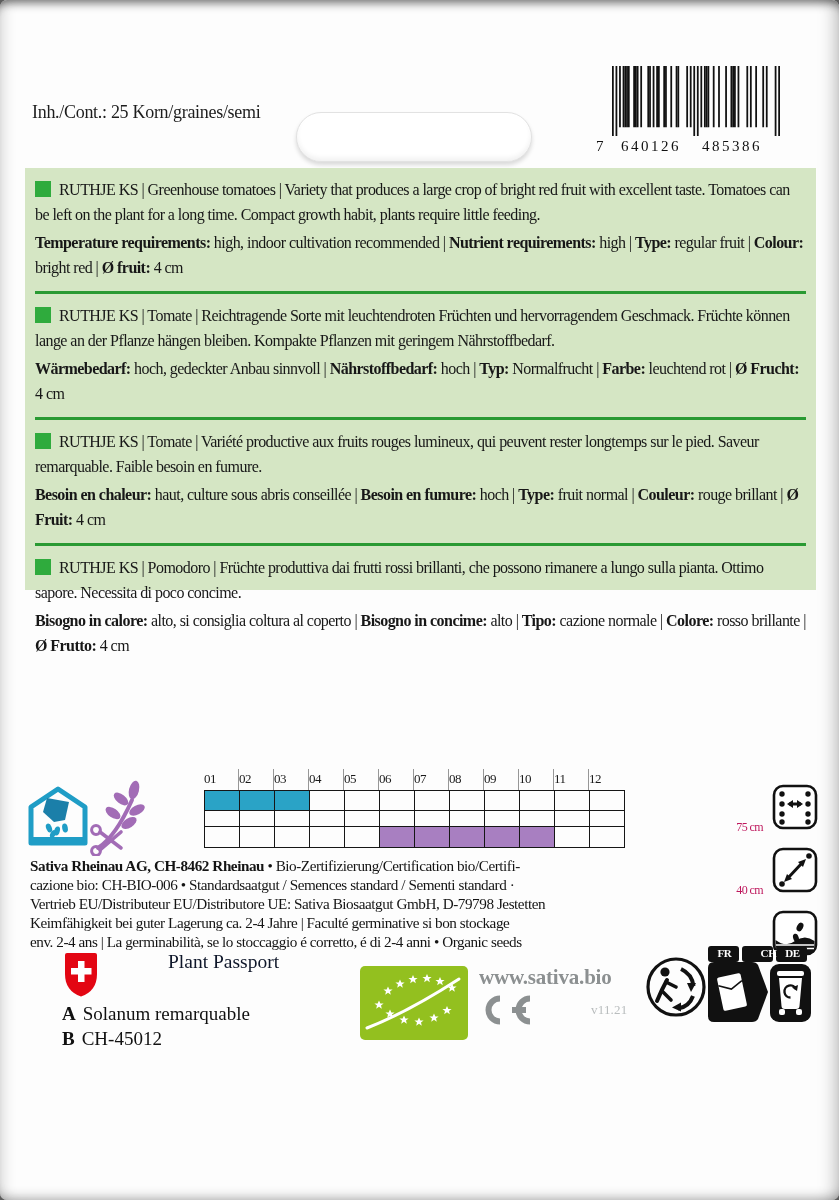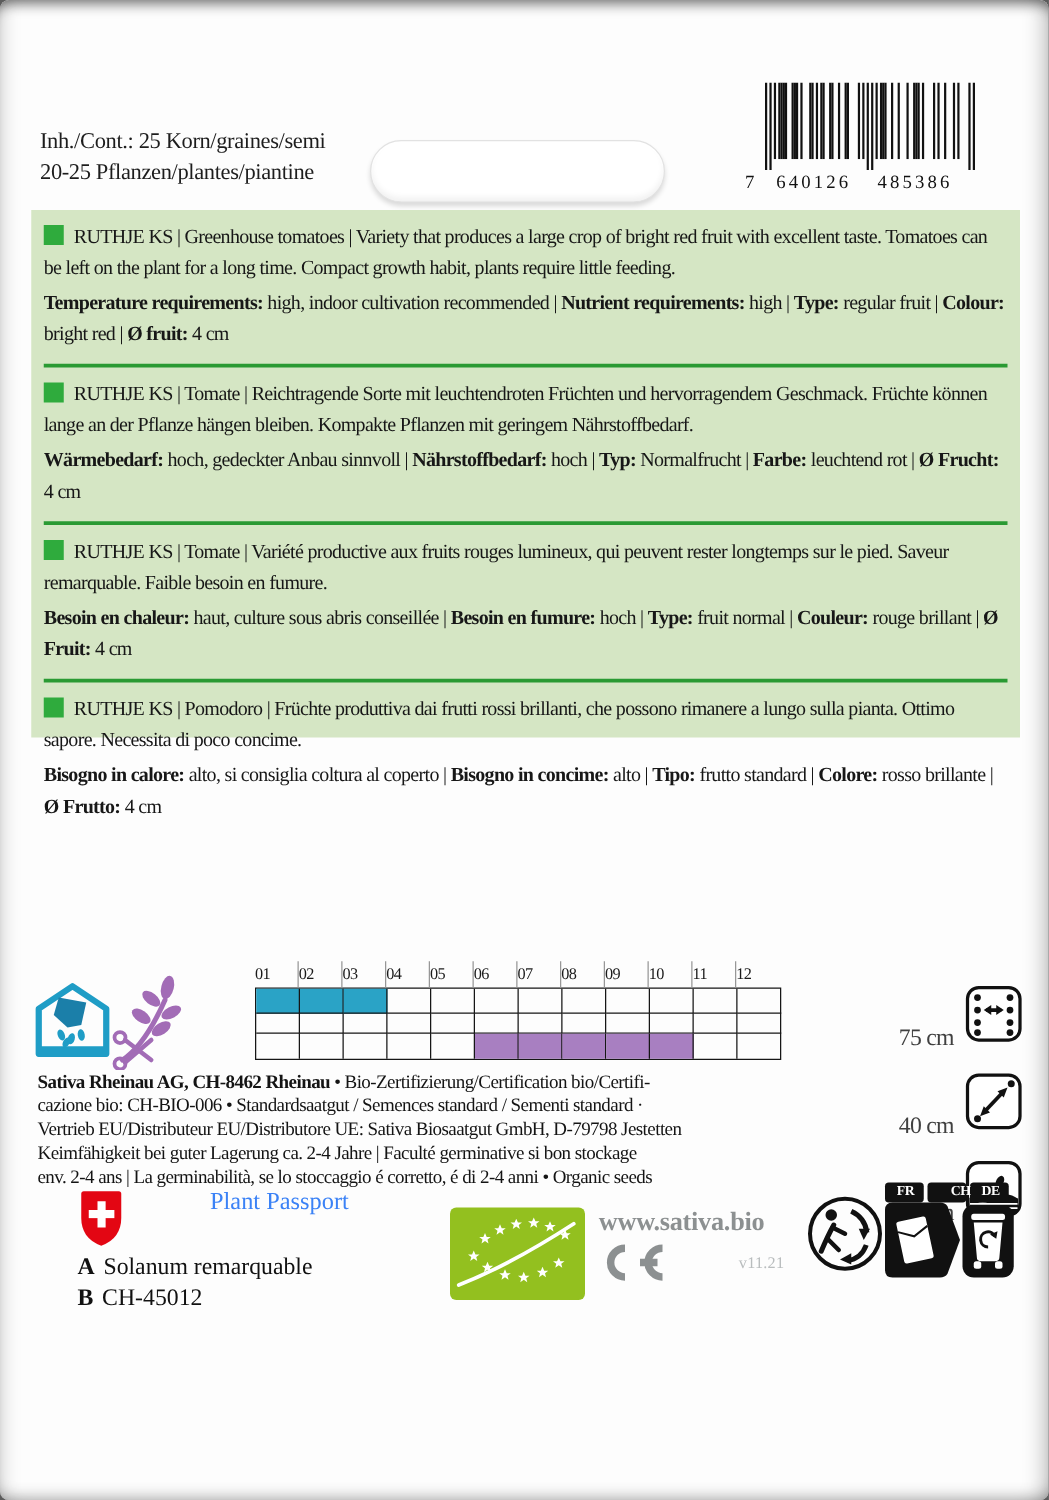--- a/index.html
+++ b/index.html
@@ -62,29 +62,29 @@
   .cal-row:not(:last-child) .cal-c{border-bottom:1.3px solid #161616;}
   .r0{height:20px;} .r1{height:16px;} .r2{height:20px;}
 
   
   .sow-icon{left:28px;top:786px;}
   .harvest-icon{left:88px;top:776px;}
 
   
   .spacing{left:652px;top:779px;width:166px;}
   .sp-row{display:flex;align-items:center;justify-content:flex-end;gap:9px;margin-bottom:7px;}
-  .sp-label{font-size:19px;letter-spacing:-.6px;color:#404040;white-space:nowrap;margin-top:41px;}
+  .sp-label{font-size:12px;letter-spacing:-.6px;color:#be185d;white-space:nowrap;margin-top:41px;}
 
   
   .company{left:30px;top:856px;width:620px;font-size:15.2px;line-height:19px;letter-spacing:-.45px;color:#141414;}
   .company div{white-space:nowrap;}
 
   
   .swiss{left:62px;top:951px;}
-  .pp-title{left:168px;top:951px;font-size:19.5px;color:#3b82f6;}
+  .pp-title{left:168px;top:951px;font-size:19.5px;color:#0f172a;}
   .pp-line{left:62px;font-size:19px;color:#111;}
   .pp-a{top:1003px;} .pp-b{top:1028px;text-align:right;}
   .pp-line b{margin-right:7px;}
 
   
   .eu-logo{left:360px;top:966px;width:108px;height:74px;background:var(--eu_green);border-radius:5px;}
   .site{left:479px;top:965px;font-size:21px;font-weight:bold;color:var(--gray_brand);letter-spacing:-.2px;}
   .ce{left:478px;top:994px;}
   .ver{left:591px;top:1002px;font-size:13px;color:var(--light_gray);letter-spacing:.2px;}
   .triman{left:645px;top:956px;}
@@ -93,21 +93,20 @@
   .tab-label{position:absolute;top:2px;width:31px;text-align:center;font-size:11px;font-weight:bold;color:#fff;letter-spacing:-.3px;}
   .t0{left:3px;} .t1{left:37px;margin-left:10px;} .t2{left:71px;}
 </style>
 </head>
 <body>
 
 <div class="page">
 
   <div class="abs inh">
     <div>Inh./Cont.:  25 Korn/graines/semi</div>
-    <div>20-25 Pflanzen/plantes/piantine</div>
   </div>
 
   <div class="abs hang-tab"></div>
 
   <div class="abs barcode">
     <svg id="barcode-svg" width="168" height="70" viewBox="0 0 95 40" preserveAspectRatio="none">
         <rect x="0" y="0" width="1" height="40" fill="#111"></rect>
         <rect x="2" y="0" width="1" height="40" fill="#111"></rect>
         <rect x="4" y="0" width="1" height="35" fill="#111"></rect>
         <rect x="6" y="0" width="1" height="35" fill="#111"></rect>
@@ -167,21 +166,21 @@
       <p class="specs"><b>Wärmebedarf:</b><span> hoch, gedeckter Anbau sinnvoll | </span><b>Nährstoffbedarf:</b><span> hoch | </span><b>Typ:</b><span> Normalfrucht | </span><b>Farbe:</b><span> leuchtend rot | </span><b>Ø Frucht:</b><span> 4 cm</span></p>
     </section>
     <div class="rule"></div>
     <section class="lang-block">
       <p class="desc"><span class="bullet"></span><span>RUTHJE KS | Tomate | Variété productive aux fruits rouges lumineux, qui peuvent rester longtemps sur le pied. Saveur remarquable. Faible besoin en fumure.</span></p>
       <p class="specs"><b>Besoin en chaleur:</b><span> haut, culture sous abris conseillée | </span><b>Besoin en fumure:</b><span> hoch | </span><b>Type:</b><span> fruit normal | </span><b>Couleur:</b><span> rouge brillant | </span><b>Ø Fruit:</b><span> 4 cm</span></p>
     </section>
     <div class="rule"></div>
     <section class="lang-block">
       <p class="desc"><span class="bullet"></span><span>RUTHJE KS | Pomodoro | Früchte produttiva dai frutti rossi brillanti, che possono rimanere a lungo sulla pianta. Ottimo sapore. Necessita di poco concime.</span></p>
-      <p class="specs"><b>Bisogno in calore:</b><span> alto, si consiglia coltura al coperto | </span><b>Bisogno in concime:</b><span> alto | </span><b>Tipo:</b><span> frutto standard | </span><b>Colore:</b><span> rosso brillante | </span><b>Ø Frutto:</b><span> 4 cm</span></p>
+      <p class="specs"><b>Bisogno in calore:</b><span> alto, si consiglia coltura al coperto | </span><b>Bisogno in concime:</b><span> alto | </span><b>Tipo:</b><span> cazione normale | </span><b>Colore:</b><span> rosso brillante | </span><b>Ø Frutto:</b><span> 4 cm</span></p>
     </section>
   </div>
 
   <div class="abs sow-icon">
     <svg width="60" height="68" viewBox="0 0 60 68">
       <path d="M30,3 L57,21 V57 H3 V21 Z" fill="none" stroke="#1f9dc6" stroke-width="5" stroke-linejoin="round"></path>
       <rect x="4" y="51" width="52" height="8" fill="#1f9dc6"></rect>
       <path d="M19,12 L41,16 L37,34 L26,36 L15,26 Z" fill="#1b7fa9"></path>
       <ellipse cx="21" cy="42" rx="2.8" ry="4.6" fill="#1f9dc6" transform="rotate(-22 21 42)"></ellipse>
       <ellipse cx="29" cy="45" rx="2.8" ry="4.6" fill="#1f9dc6" transform="rotate(16 29 45)"></ellipse>

